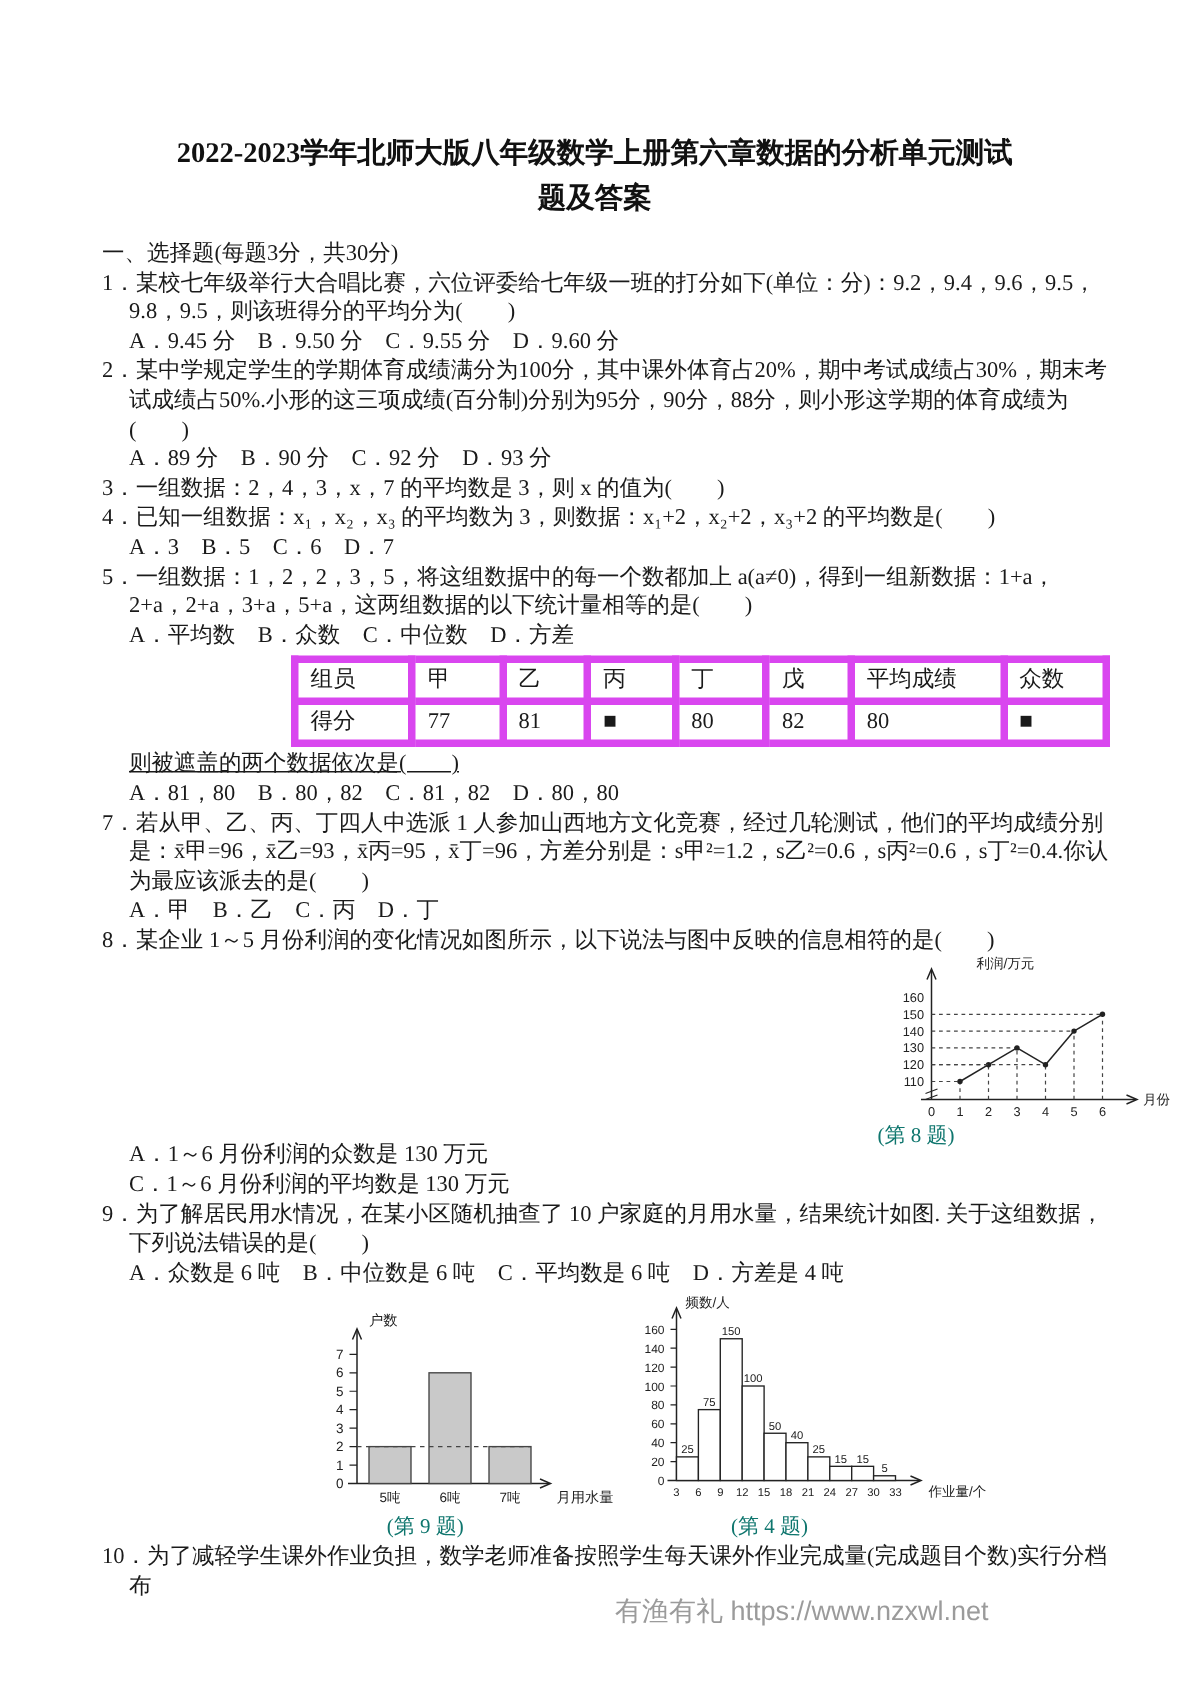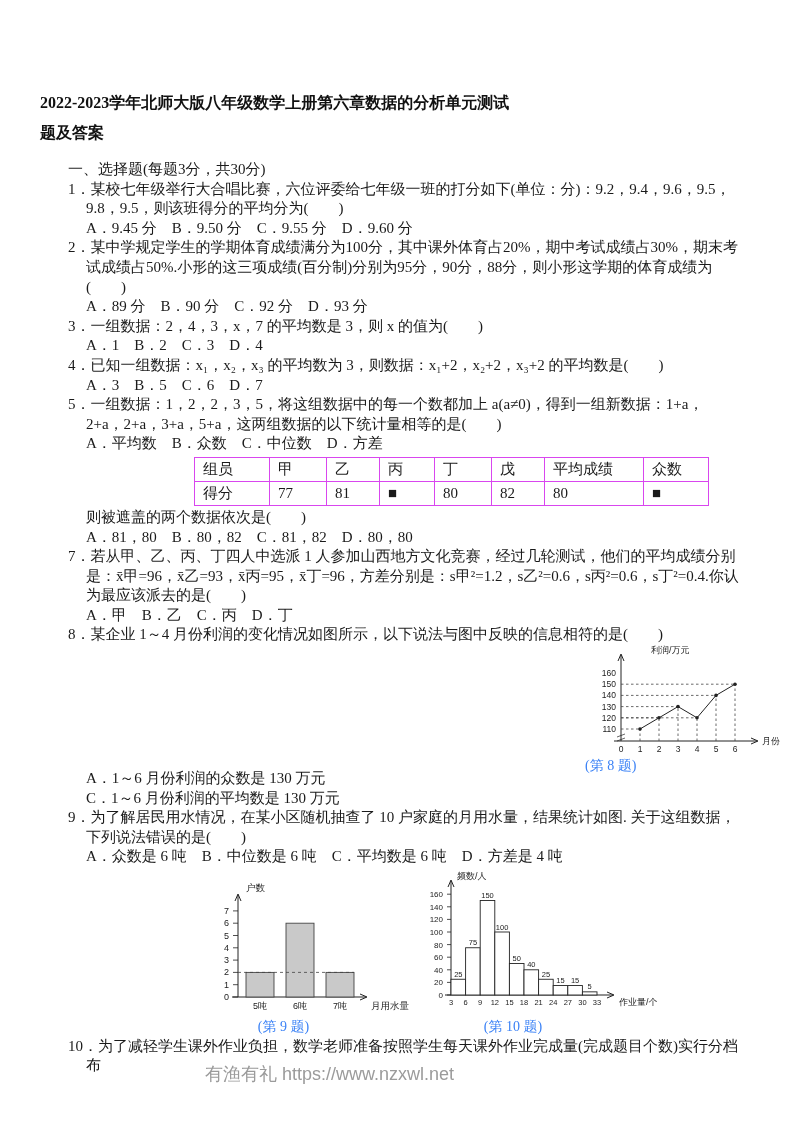--- a/index.html
+++ b/index.html
@@ -1,34 +1,34 @@
 <!DOCTYPE html>
 <html><head>
 <meta charset="utf-8">
 <style>
   html,body{margin:0;padding:0;}
   body{background:#ffffff;width:793px;height:1122px;position:relative;
        font-family:"Liberation Serif","DejaVu Serif",serif;color:#1a1a1a;}
   .page{position:absolute;inset:0;background:#fff;overflow:hidden;}
-  .title{position:absolute;top:88px;left:40px;width:713px;text-align:left;
-         font-weight:bold;font-size:16px;line-height:30px;color:#111;}
+  .title{position:absolute;top:88px;left:40px;width:713px;text-align:center;
+         font-weight:bold;font-size:19px;line-height:30px;color:#111;}
   .content{position:absolute;left:68px;top:160px;width:672px;
            font-size:15px;line-height:19.6px;}
   .q{padding-left:18px;text-indent:-18px;font-family:Liberation Serif, serif;}
-  .ind{padding-left:18px;}
+  .ind{padding-left:18px;text-decoration:underline;}
   .opt{padding-left:18px;}
   table.score{border-collapse:collapse;margin:3px 0 2px 126px;
               font-size:15px;}
-  table.score td{border:1px solid #d946ef;padding:1px 8px;height:21px;}
+  table.score td{border:5px solid #d946ef;padding:1px 8px;height:21px;}
   .chart8-wrap{position:relative;height:124px;}
   .chart8-box{position:absolute;right:-50px;top:-2px;width:205px;text-align:left;}
   .charts-row{display:flex;align-items:flex-end;margin:2px 0 0 128px;gap:2px;}
   .chart-col{text-align:center;}
-  .caption{font-size:14px;color:#3b82f6;margin-top:-2px;}
-  .footer{position:absolute;left:0;top:1062px;width:659px;text-align:center;
+  .caption{font-size:14px;color:#0f766e;margin-top:-2px;}
+  .footer{position:absolute;left:0;top:1062px;width:659px;text-align:right;
           color:#9b9b9b;font-size:18px;
           font-family:"Liberation Sans","DejaVu Sans",sans-serif;}
   svg text{font-family:"Liberation Sans","DejaVu Sans",sans-serif;fill:#222;}
   svg{display:block;}
 </style>
 </head>
 <body>
 
 <div class="page">
 
@@ -41,21 +41,20 @@
 
     <div>一、选择题(每题3分，共30分)</div>
 
     <div class="q">1．某校七年级举行大合唱比赛，六位评委给七年级一班的打分如下(单位：分)：9.2，9.4，9.6，9.5，9.8，9.5，则该班得分的平均分为(　　)</div>
     <div class="opt">A．9.45 分　B．9.50 分　C．9.55 分　D．9.60 分</div>
 
     <div class="q">2．某中学规定学生的学期体育成绩满分为100分，其中课外体育占20%，期中考试成绩占30%，期末考试成绩占50%.小形的这三项成绩(百分制)分别为95分，90分，88分，则小形这学期的体育成绩为(　　)</div>
     <div class="opt">A．89 分　B．90 分　C．92 分　D．93 分</div>
 
     <div class="q">3．一组数据：2，4，3，x，7 的平均数是 3，则 x 的值为(　　)</div>
-    <div class="opt">A．1　B．2　C．3　D．4</div>
 
     <div class="q">4．已知一组数据：x₁，x₂，x₃ 的平均数为 3，则数据：x₁+2，x₂+2，x₃+2 的平均数是(　　)</div>
     <div class="opt">A．3　B．5　C．6　D．7</div>
 
     <div class="q">5．一组数据：1，2，2，3，5，将这组数据中的每一个数都加上 a(a≠0)，得到一组新数据：1+a，2+a，2+a，3+a，5+a，这两组数据的以下统计量相等的是(　　)</div>
     <div class="opt">A．平均数　B．众数　C．中位数　D．方差</div>
 
     <table class="score">
       <tbody>
           <tr>
@@ -79,21 +78,21 @@
         <td>■</td>
       </tr>
     </tbody>
       </table>
     <div class="ind">则被遮盖的两个数据依次是(　　)</div>
     <div class="opt">A．81，80　B．80，82　C．81，82　D．80，80</div>
 
     <div class="q">7．若从甲、乙、丙、丁四人中选派 1 人参加山西地方文化竞赛，经过几轮测试，他们的平均成绩分别是：x̄甲=96，x̄乙=93，x̄丙=95，x̄丁=96，方差分别是：s甲²=1.2，s乙²=0.6，s丙²=0.6，s丁²=0.4.你认为最应该派去的是(　　)</div>
     <div class="opt">A．甲　B．乙　C．丙　D．丁</div>
 
-    <div class="q">8．某企业 1～4 月份利润的变化情况如图所示，以下说法与图中反映的信息相符的是(　　)</div>
+    <div class="q">8．某企业 1～5 月份利润的变化情况如图所示，以下说法与图中反映的信息相符的是(　　)</div>
     <div class="chart8-wrap">
       <div class="chart8-box">
         <svg id="chart-q8" width="205" height="115" viewBox="0 0 205 115">
             <line x1="36" y1="98" x2="36" y2="12" stroke="#222"></line>
             <path d="M33,18 L36,11 L39,18" fill="none" stroke="#222"></path>
             <line x1="29" y1="98" x2="172" y2="98" stroke="#222"></line>
             <path d="M166,95 L173,98 L166,101" fill="none" stroke="#222"></path>
             <path d="M32,94 l8,-3 m-8,7 l8,-3" fill="none" stroke="#222" stroke-width="0.7"></path>
             <text x="66" y="10" font-size="9" text-anchor="start">利润/万元</text>
             <text x="177" y="101" font-size="9" text-anchor="start">月份</text>
@@ -229,21 +228,21 @@
             <text x="118.3" y="98.3" font-size="7.5" text-anchor="middle">40</text>
             <rect x="125.6" y="110.25" width="14.6" height="15.75" fill="#ffffff" stroke="#222" stroke-width="0.9"></rect>
             <text x="132.9" y="107.75" font-size="7.5" text-anchor="middle">25</text>
             <rect x="140.2" y="116.55" width="14.6" height="9.450000000000003" fill="#ffffff" stroke="#222" stroke-width="0.9"></rect>
             <text x="147.5" y="114.05" font-size="7.5" text-anchor="middle">15</text>
             <rect x="154.8" y="116.55" width="14.6" height="9.450000000000003" fill="#ffffff" stroke="#222" stroke-width="0.9"></rect>
             <text x="162.10000000000002" y="114.05" font-size="7.5" text-anchor="middle">15</text>
             <rect x="169.4" y="122.85" width="14.6" height="3.1500000000000057" fill="#ffffff" stroke="#222" stroke-width="0.9"></rect>
             <text x="176.70000000000002" y="120.35" font-size="7.5" text-anchor="middle">5</text>
           </svg>
-        <div class="caption" style="margin-left:-55px">(第 10 题)</div>
+        <div class="caption" style="margin-left:-55px">(第 4 题)</div>
       </div>
     </div>
 
     <div class="q">10．为了减轻学生课外作业负担，数学老师准备按照学生每天课外作业完成量(完成题目个数)实行分档布</div>
   </div>
 
   <div class="footer">有渔有礼 https://www.nzxwl.net</div>
 </div>
 
 </body></html>

